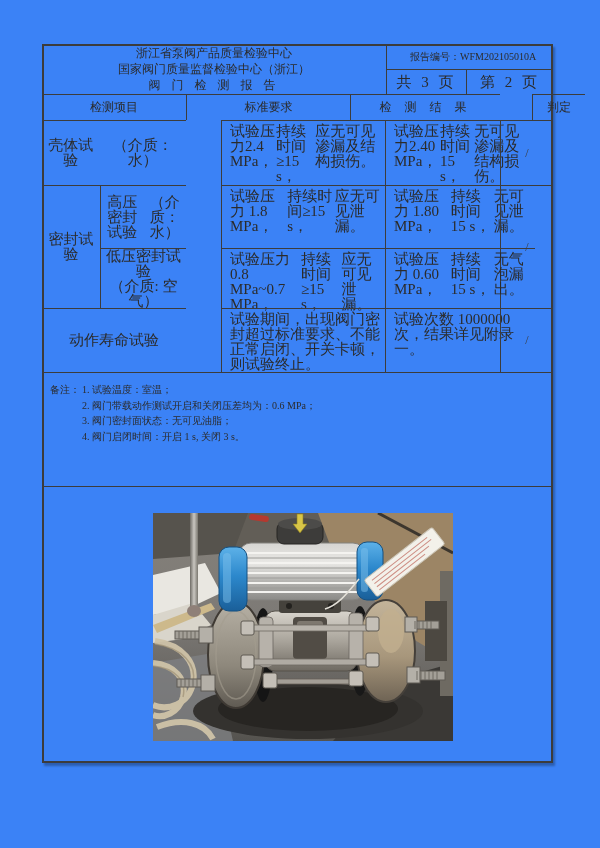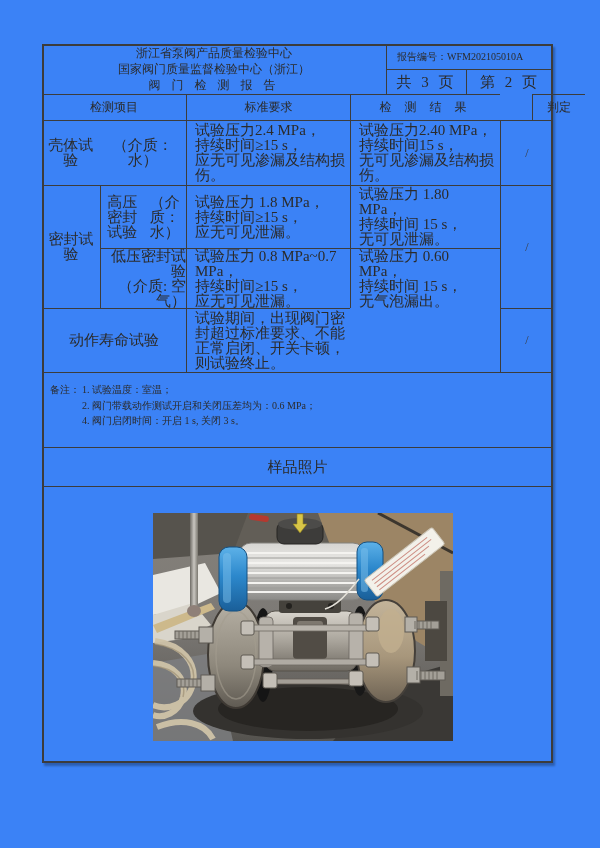--- a/index.html
+++ b/index.html
@@ -4,25 +4,25 @@
 <style>
   html,body{margin:0;padding:0;background:#ffffff;}
   .page{position:relative;width:600px;height:848px;background:#3b82f6;overflow:hidden;
         font-family:"Liberation Serif","DejaVu Serif",serif;color:#2b2b2b;}
   .frame{position:absolute;left:42px;top:44px;width:511px;height:719px;box-sizing:border-box;
          border:2px solid #3c3c3c;box-shadow:2px 3px 2px rgba(0,0,0,0.28);}
   .c{position:absolute;box-sizing:border-box;font-size:15px;line-height:15px;}
   .bt{border-top:1px solid #3c3c3c;}
   .bl{border-left:1px solid #3c3c3c;}
   .cen{display:flex;align-items:center;justify-content:center;text-align:center;}
-  .col{display:flex;flex-direction:column;justify-content:center;padding:3px 4px 3px 8px;}
+  .col{display:flex;flex-direction:row;justify-content:center;padding:3px 4px 3px 8px;margin-left:35px;}
   .hdr-left{display:flex;flex-direction:column;justify-content:center;text-align:center;
             font-size:12px;line-height:16px;}
   .hdr-title{letter-spacing:4px;}
-  .repno{display:flex;align-items:center;padding-left:10px;font-size:10px;}
+  .repno{display:flex;align-items:center;padding-left:23px;font-size:10px;}
   .pageno{letter-spacing:3px;}
   .thead-cell{font-size:12px;}
   .sp{letter-spacing:5px;}
   .judge{font-size:12px;color:#3a3a3a;}
   .remarks{display:flex;padding:9px 6px 0 8px;font-size:10px;line-height:15.5px;}
   .remark-items{margin-left:2px;}
   .photo-wrap{position:absolute;left:153px;top:513px;width:300px;height:228px;}
   svg{display:block;}
 </style>
 </head>
@@ -73,51 +73,54 @@
     <div>持续时间≥15 s，</div>
     <div>应无可见泄漏。</div>
   </div>
   <div class="c bt bl col" style="left:350px;top:185px;width:150px;height:63px;">
     <div>试验压力 1.80 MPa，</div>
     <div>持续时间 15 s，</div>
     <div>无可见泄漏。</div>
   </div>
   <div class="c bt bl cen judge" style="left:500px;top:185px;width:53px;height:123px;">/</div>
 
-  <div class="c bt bl cen" style="left:100px;top:248px;width:86px;height:60px;flex-direction:column;text-align:right;">
+  <div class="c bt bl cen" style="left:100px;top:248px;width:86px;height:60px;flex-direction:column;">
     <div>低压密封试验</div>
     <div>（介质: 空气）</div>
   </div>
   <div class="c bt bl col" style="left:186px;top:248px;width:164px;height:60px;">
     <div>试验压力 0.8 MPa~0.7 MPa，</div>
     <div>持续时间≥15 s，</div>
     <div>应无可见泄漏。</div>
   </div>
   <div class="c bt bl col" style="left:350px;top:248px;width:150px;height:60px;">
     <div>试验压力 0.60 MPa，</div>
     <div>持续时间 15 s，</div>
     <div>无气泡漏出。</div>
   </div>
 
   <div class="c bt cen" style="left:42px;top:308px;width:144px;height:64px;">动作寿命试验</div>
   <div class="c bt bl col" style="left:186px;top:308px;width:164px;height:64px;">
     <div>试验期间，出现阀门密封超过标准要求、不能正常启闭、开关卡顿，则试验终止。</div>
+  </div>
+  <div class="c bt bl col" style="left:350px;top:308px;width:150px;height:64px;">
+    <div>试验次数 1000000 次，结果详见附录一。</div>
   </div>
   <div class="c bt bl cen judge" style="left:500px;top:308px;width:53px;height:64px;">/</div>
 
   <div class="c bt remarks" style="left:42px;top:372px;width:511px;height:75px;">
     <span>备注：</span>
     <div class="remark-items">
       <div>1.  试验温度：室温；</div>
       <div>2.  阀门带载动作测试开启和关闭压差均为：0.6 MPa；</div>
+      <div>3.  阀门密封面状态：无可见油脂；</div>
       <div>4.  阀门启闭时间：开启 1 s, 关闭 3 s。</div>
     </div>
   </div>
 
-  <div class="c bt cen" style="left:42px;top:447px;width:511px;height:39px;">样品照片</div>
 
   <div class="c bt" style="left:42px;top:486px;width:511px;height:277px;"></div>
 
   <div class="photo-wrap">
     <svg viewBox="0 0 300 228" width="300" height="228">
       <defs>
         <linearGradient id="floor" x1="0" y1="0" x2="0" y2="1">
           <stop offset="0" stop-color="#85817a"></stop>
             <stop offset="0.45" stop-color="#7d7a76"></stop>
             <stop offset="1" stop-color="#55534f"></stop>

